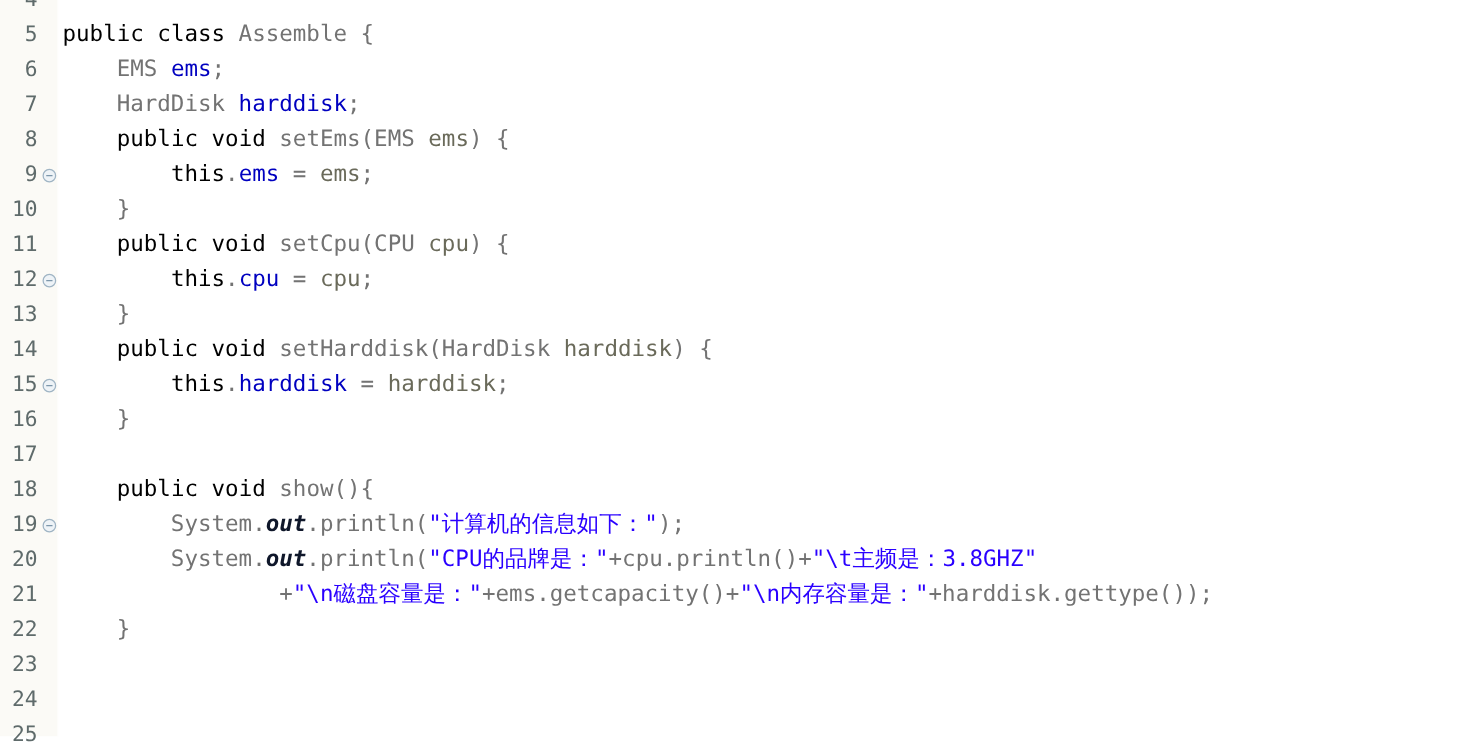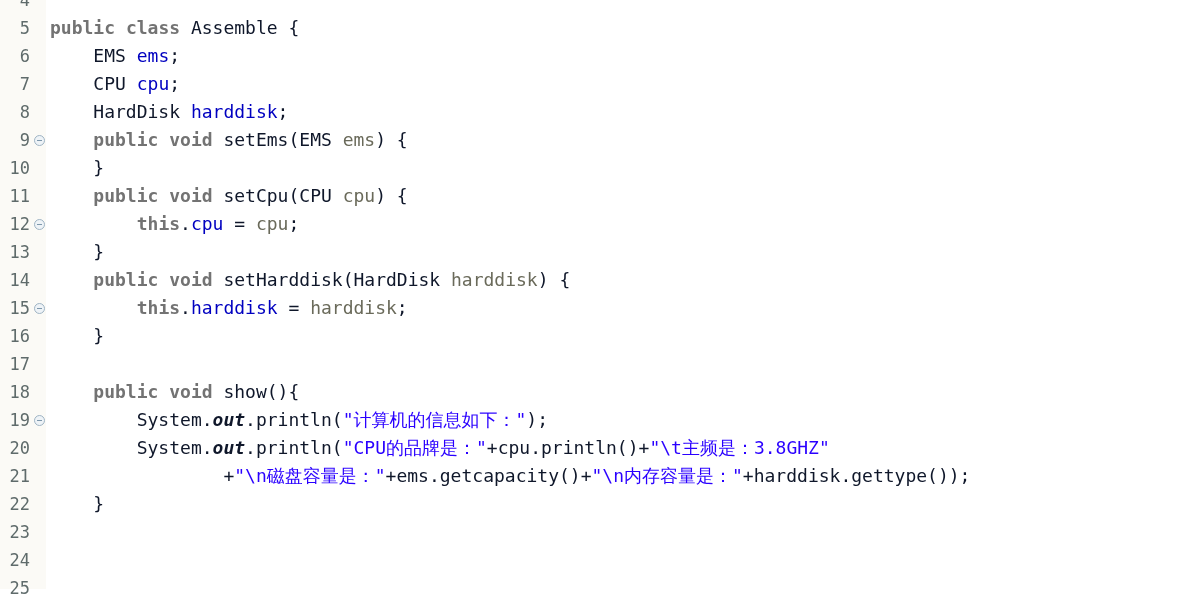--- a/index.html
+++ b/index.html
@@ -79,26 +79,26 @@
   .code-line {
     height: 28px;
     line-height: 28px;
     font-size: 18px;
     white-space: pre;
     color: #000000;
     padding-left: 4px;
   }
 
   
-  .kw       { color: #737373; font-weight: bold; }
+  .kw       { color: #000000; font-weight: normal; }
   .fld      { color: #0000c0; }
   .par      { color: #6a6a5a; }
   .str      { color: #2a00ff; }
   .stat     { color: #0f172a; font-weight: bold; font-style: italic; }
-  .plain    { color: #0f172a; }
+  .plain    { color: #737373; }
   .cjk      { font-family: "DejaVu Sans", "Liberation Sans", sans-serif; }
 </style>
 </head>
 <body>
 
 <div id="editor">
 
   <div class="gutter" id="gutter" style="top: -14px;">
       <div class="gutter-line">
         <span class="lnum">4</span>
@@ -169,23 +169,23 @@
       </div>
       <div class="gutter-line">
         <span class="lnum" style="right: 16px;">25</span>
       </div>
     </div>
 
   <div class="code" id="code" style="top: -14px;">
       <div class="code-line"></div>
       <div class="code-line"><span class="kw">public</span><span class="plain"> </span><span class="kw">class</span><span class="plain"> Assemble {</span></div>
       <div class="code-line"><span class="plain">    EMS </span><span class="fld">ems</span><span class="plain">;</span></div>
-      <div class="code-line"><span class="plain">    CPU </span><span class="fld">cpu</span><span class="plain">;</span></div>
       <div class="code-line"><span class="plain">    HardDisk </span><span class="fld">harddisk</span><span class="plain">;</span></div>
       <div class="code-line"><span class="plain">    </span><span class="kw">public</span><span class="plain"> </span><span class="kw">void</span><span class="plain"> setEms(EMS </span><span class="par">ems</span><span class="plain">) {</span></div>
+      <div class="code-line"><span class="plain">        </span><span class="kw">this</span><span class="plain">.</span><span class="fld">ems</span><span class="plain"> = </span><span class="par">ems</span><span class="plain">;</span></div>
       <div class="code-line"><span class="plain">    }</span></div>
       <div class="code-line"><span class="plain">    </span><span class="kw">public</span><span class="plain"> </span><span class="kw">void</span><span class="plain"> setCpu(CPU </span><span class="par">cpu</span><span class="plain">) {</span></div>
       <div class="code-line"><span class="plain">        </span><span class="kw">this</span><span class="plain">.</span><span class="fld">cpu</span><span class="plain"> = </span><span class="par">cpu</span><span class="plain">;</span></div>
       <div class="code-line"><span class="plain">    }</span></div>
       <div class="code-line"><span class="plain">    </span><span class="kw">public</span><span class="plain"> </span><span class="kw">void</span><span class="plain"> setHarddisk(HardDisk </span><span class="par">harddisk</span><span class="plain">) {</span></div>
       <div class="code-line"><span class="plain">        </span><span class="kw">this</span><span class="plain">.</span><span class="fld">harddisk</span><span class="plain"> = </span><span class="par">harddisk</span><span class="plain">;</span></div>
       <div class="code-line"><span class="plain">    }</span></div>
       <div class="code-line"></div>
       <div class="code-line"><span class="plain">    </span><span class="kw">public</span><span class="plain"> </span><span class="kw">void</span><span class="plain"> show(){</span></div>
       <div class="code-line"><span class="plain">        System.</span><span class="stat">out</span><span class="plain">.println(</span><span class="str">"</span><span class="str cjk">计算机的信息如下：</span><span class="str">"</span><span class="plain">);</span></div>

